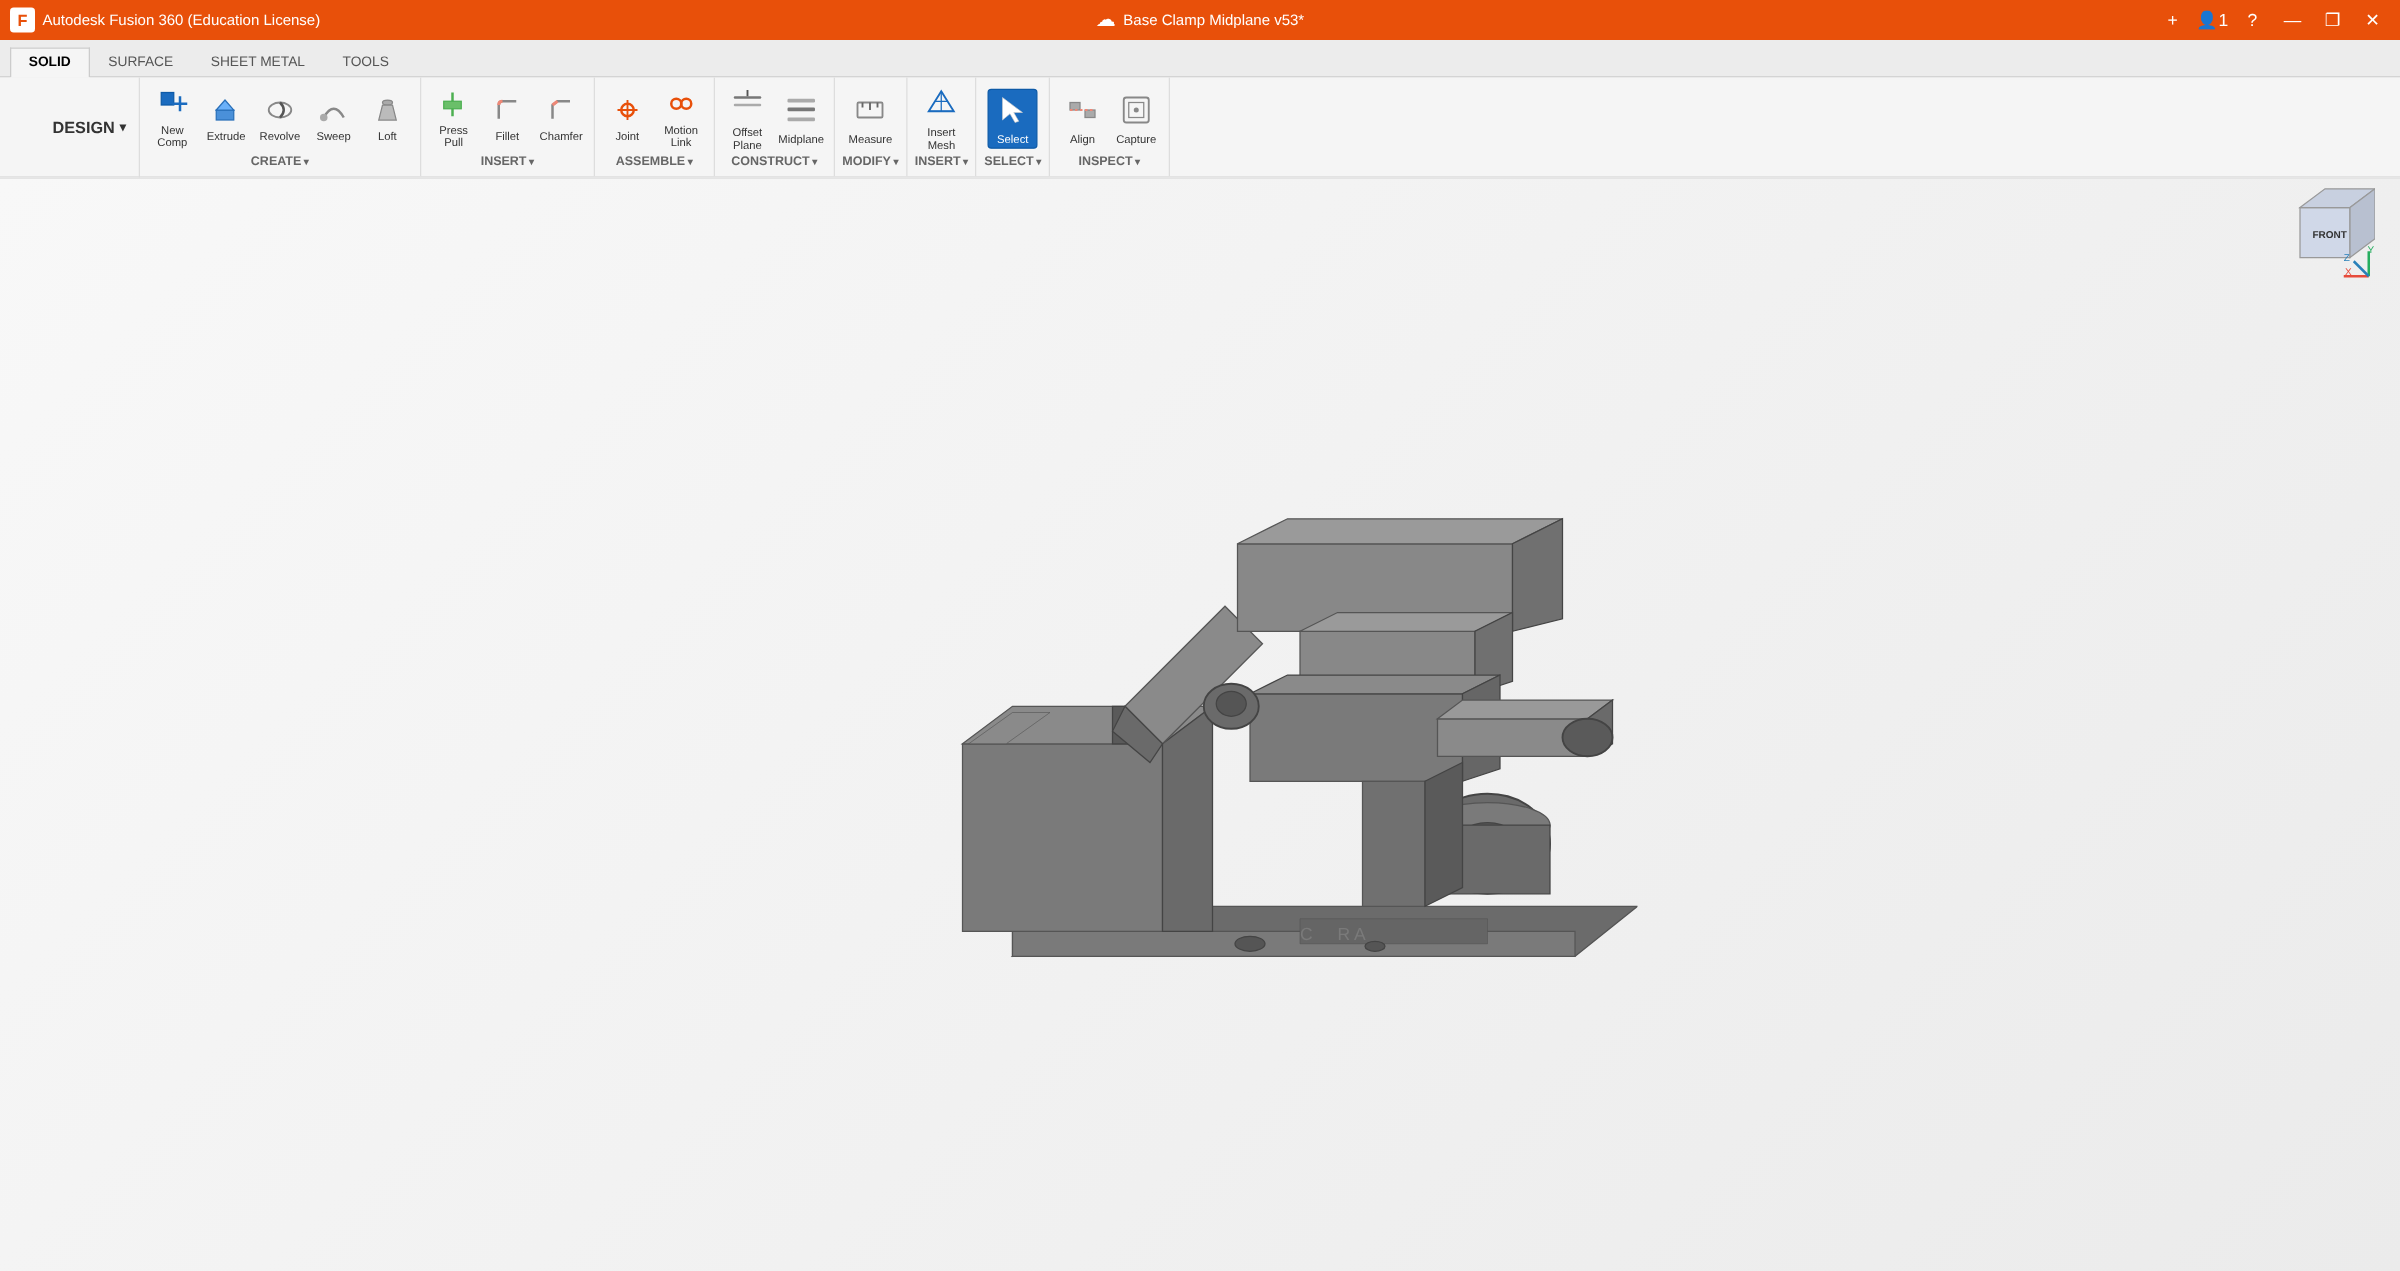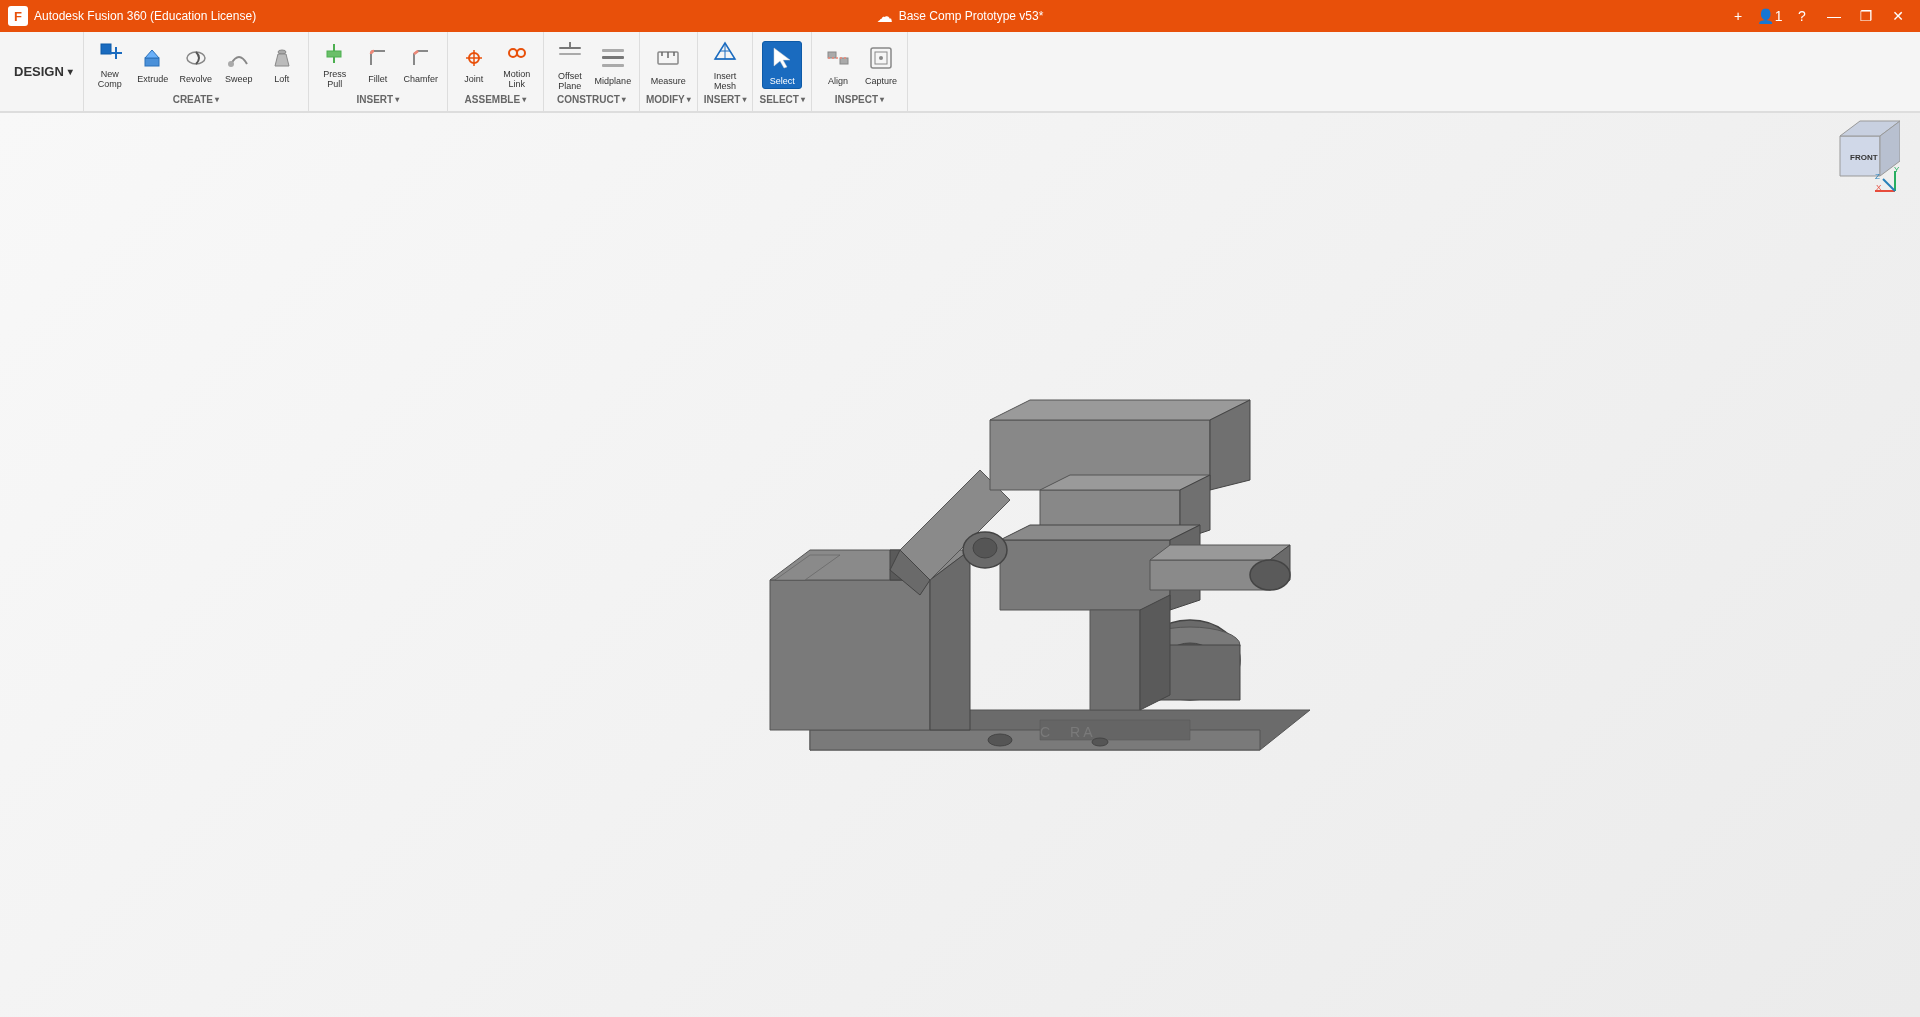--- a/index.html
+++ b/index.html
@@ -57,21 +57,21 @@
       border: 1px solid transparent;
     }
     .tool-icon { font-size: 18px; line-height: 1; }
     .tool-label { font-size: 9px; color: #333; text-align: center; line-height: 1.1; }
 
     
     #design-dropdown {
       padding: 0 10px; height: 80px; display: flex; align-items: center; justify-content: center;
       border-right: 1px solid #ddd; cursor: pointer;
     }
-    .design-label { font-size: 13px; font-weight: bold; color: #333; display: flex; align-items: center; gap: 4px; }
+    .design-label { font-size: 13px; font-weight: bold; color: #333; display: flex; align-items: center; gap: 4px; margin-left: 28px; }
 
     
     #main-area { display: flex; flex-direction: column; height: calc(1017px - 32px); }
     #content-area { flex: 1; position: relative; overflow: hidden; }
 
     
     #model-canvas {
       width: 100%; height: 100%;
       background: linear-gradient(135deg, #f8f8f8 0%, #ebebeb 100%);
       position: relative; display: flex; align-items: center; justify-content: center;
@@ -93,36 +93,42 @@
 </head>
 <body>
 
 <div id="title-bar">
   <div id="title-bar-left">
     <div class="f-logo">F</div>
     <span>Autodesk Fusion 360 (Education License)</span>
   </div>
   <div id="title-bar-center">
     <span class="cloud-icon">☁</span>
-    <span>Base Comp Prototype v53*</span>
+    <span>Base Clamp Midplane v53*</span>
   </div>
   <div id="title-bar-right">
     <div class="title-btn">+</div>
     <div class="title-btn">👤1</div>
     <div class="title-btn">?</div>
     <div class="title-btn">—</div>
     <div class="title-btn">❐</div>
     <div class="title-btn title-close">✕</div>
   </div>
 </div>
 
 <div id="main-area">
 
   <div id="toolbar">
 
+    <div id="tabs-row">
+      <div class="tab active">SOLID</div>
+      <div class="tab">SURFACE</div>
+      <div class="tab">SHEET METAL</div>
+      <div class="tab">TOOLS</div>
+    </div>
 
     <div id="ribbon">
 
       <div id="design-dropdown">
         <span class="design-label">
           <span>DESIGN</span>
           <span style="font-size:10px;">▾</span>
         </span>
       </div>
 

